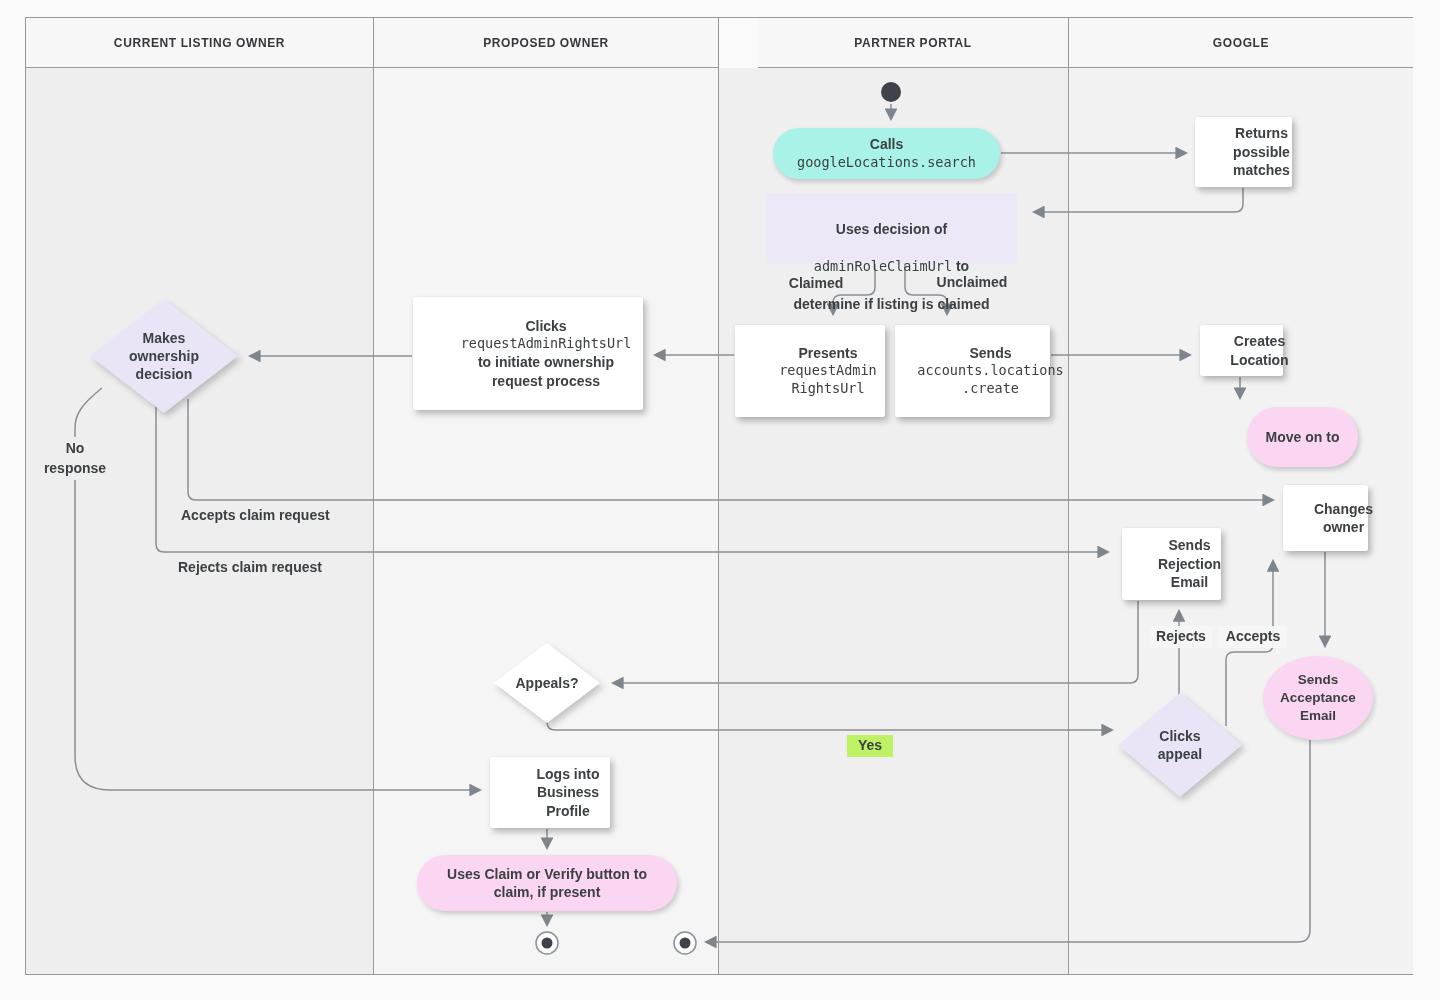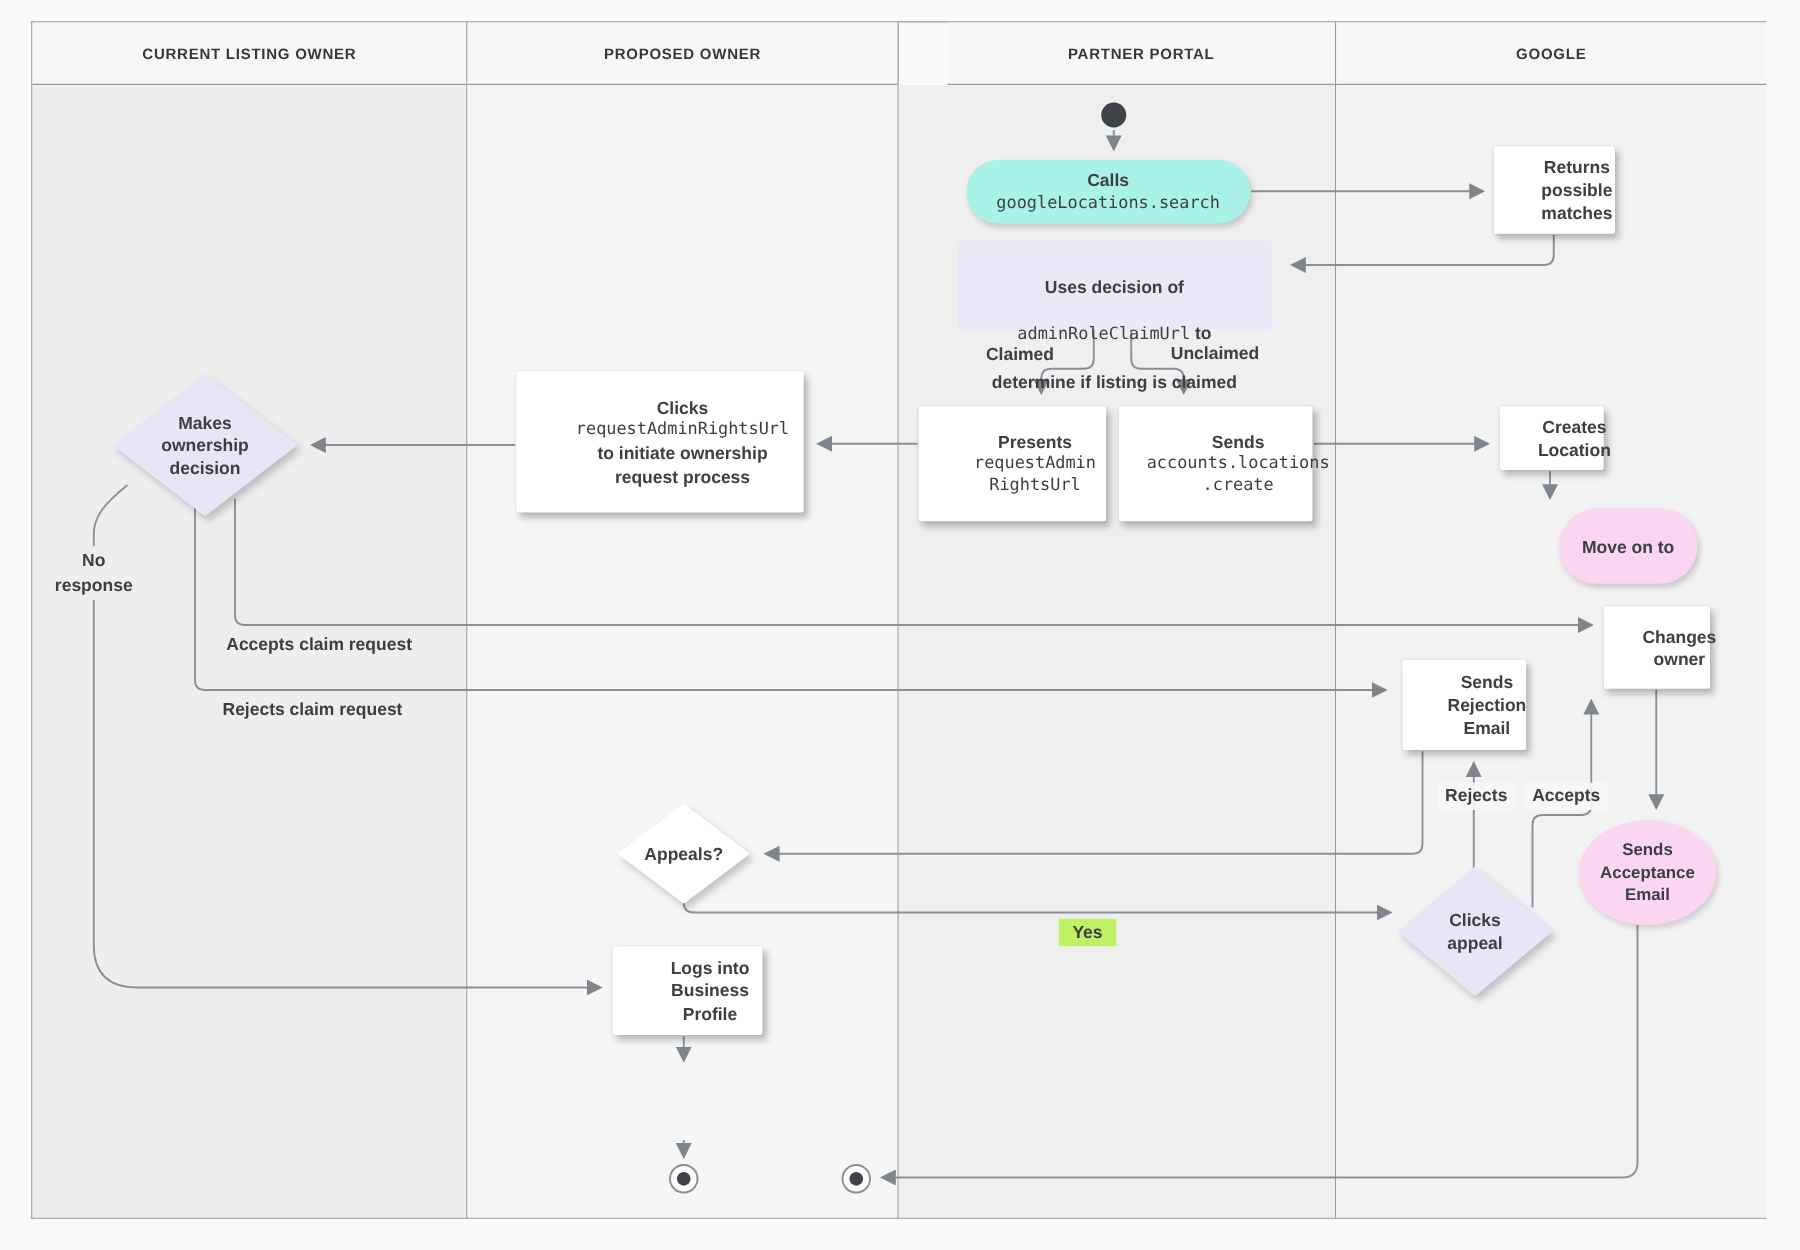--- a/index.html
+++ b/index.html
@@ -178,20 +178,22 @@
   </div>
 
   <div class="node circle-pink" style="left:1263px;top:656px;width:110px;height:84px;"><span>Sends
 Acceptance
 Email</span></div>
 
   <div class="node box" style="left:490px;top:757px;width:120px;height:71px;"><span>Logs into
 Business
 Profile</span></div>
 
+  <div class="node pill pill-pink" style="left:417px;top:855px;width:260px;height:56px;"><span>Uses Claim or Verify button to
+claim, if present</span></div>
 
   <div class="elabel center" style="left:776px;top:274px;width:80px;">Claimed</div>
   <div class="elabel center" style="left:926px;top:273px;width:92px;">Unclaimed</div>
   <div class="elabel center" style="left:33px;top:437px;width:84px;background:#eeeeee;padding:2px 0;">No
 response</div>
   <div class="elabel" style="left:181px;top:506px;">Accepts claim request</div>
   <div class="elabel" style="left:178px;top:558px;">Rejects claim request</div>
   <div class="elabel center" style="left:847px;top:735px;width:46px;background:#bef264;padding:1px 0;">Yes</div>
   <div class="elabel center" style="left:1150px;top:626px;width:62px;background:rgba(246,246,246,.92);padding:1px 0;">Rejects</div>
   <div class="elabel center" style="left:1219px;top:626px;width:68px;background:rgba(246,246,246,.92);padding:1px 0;">Accepts</div>

